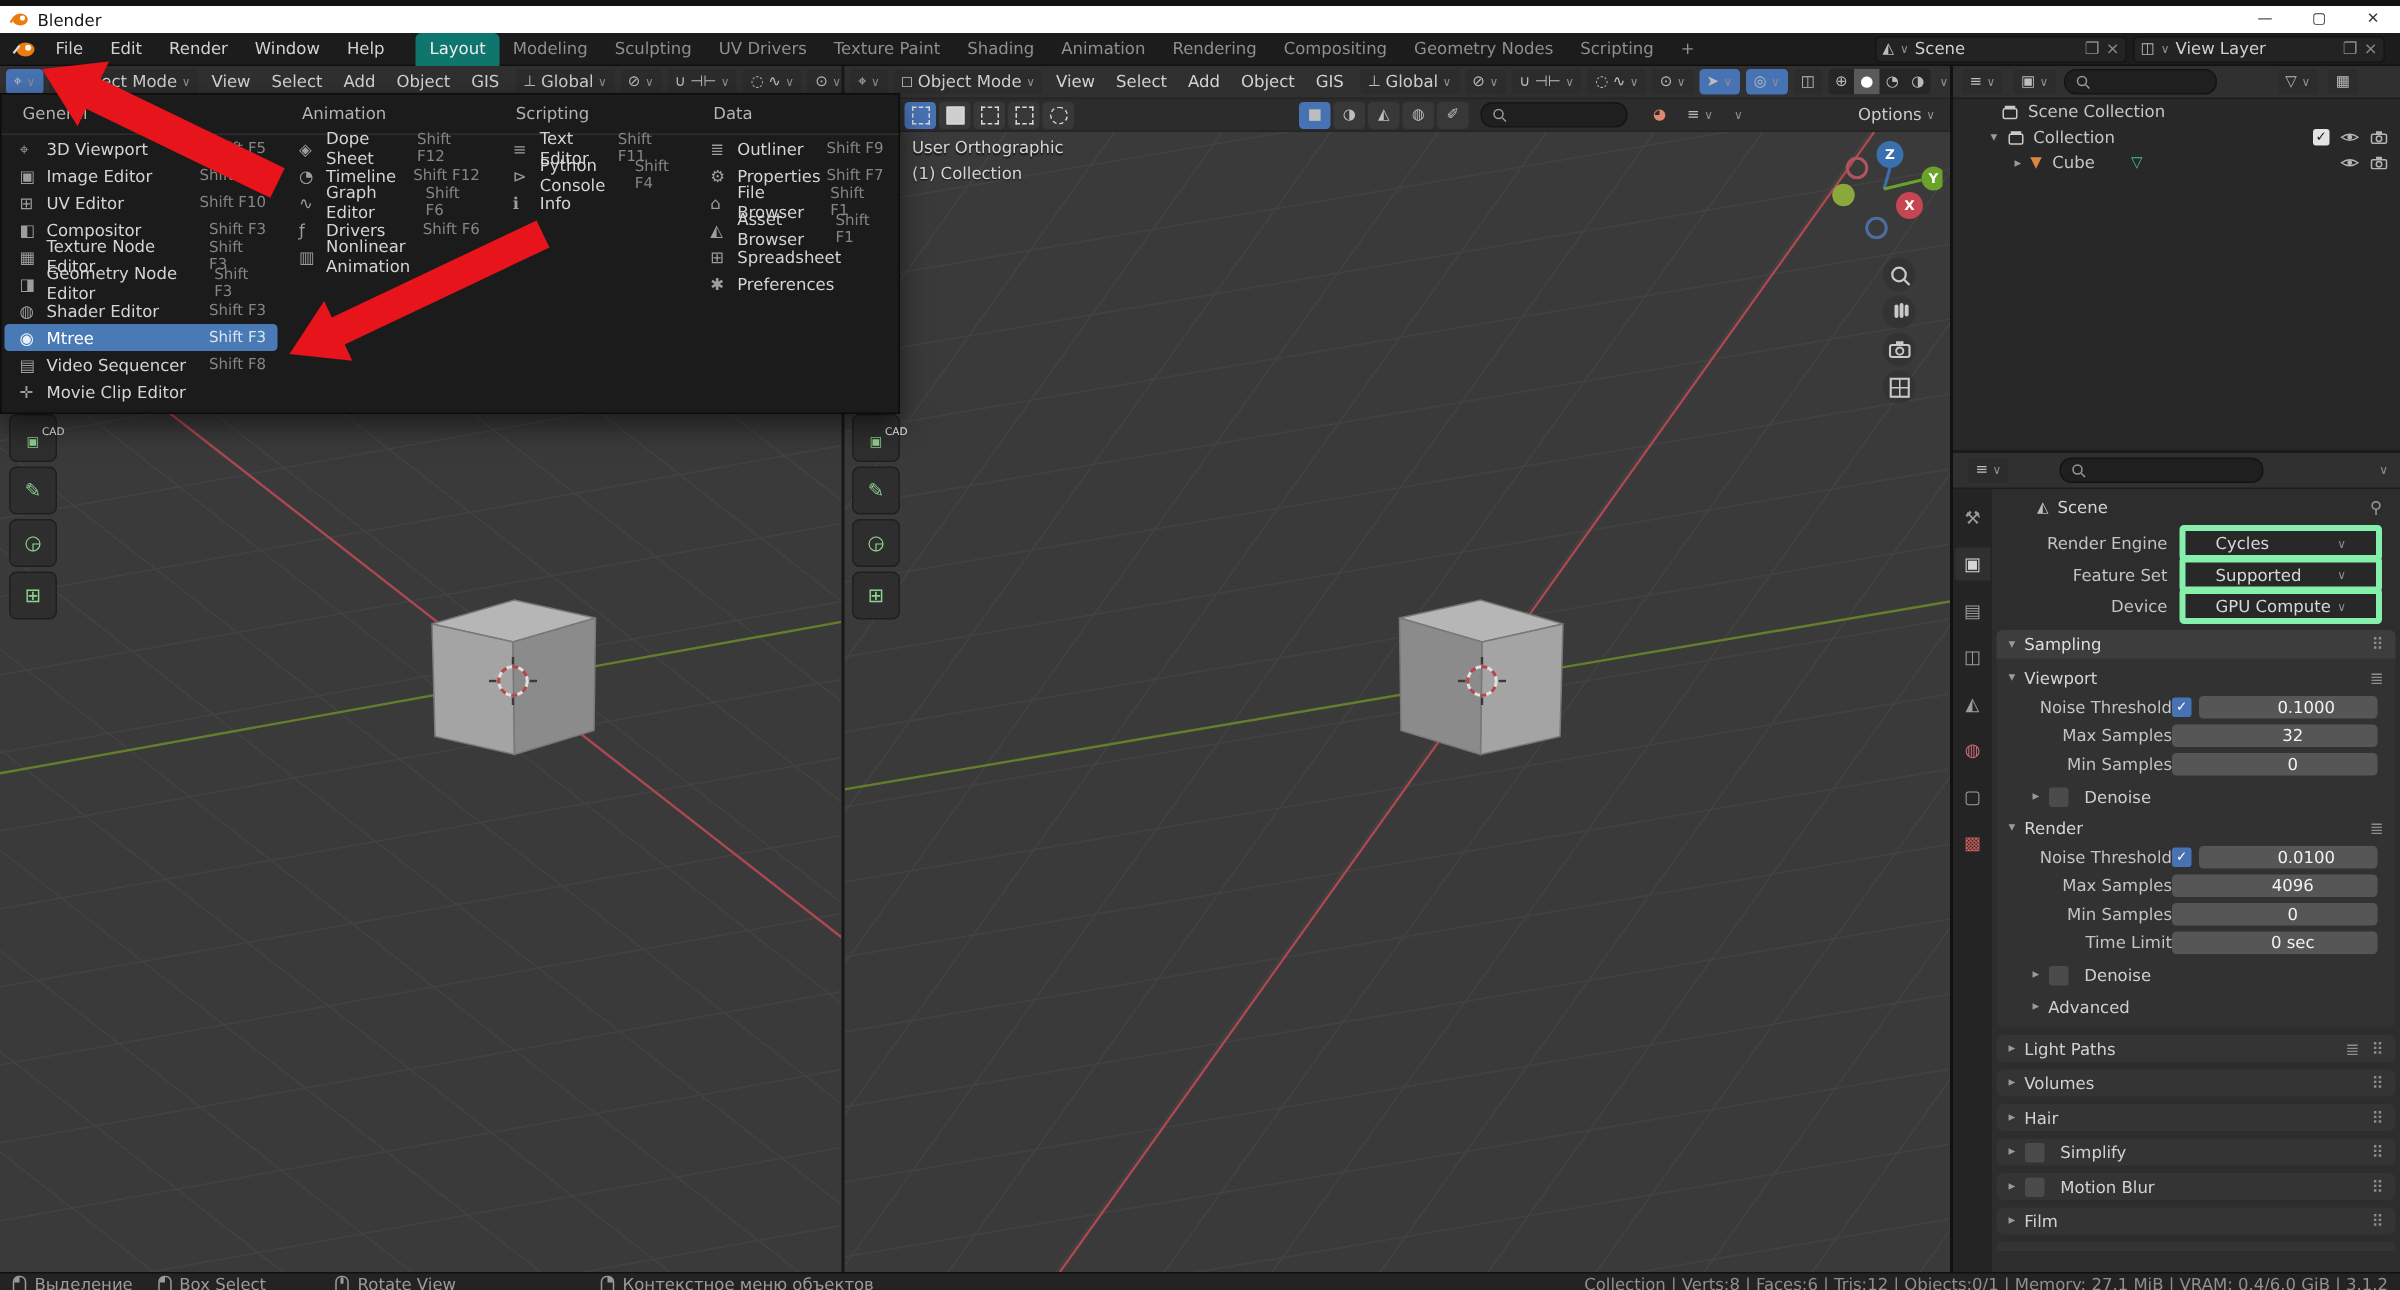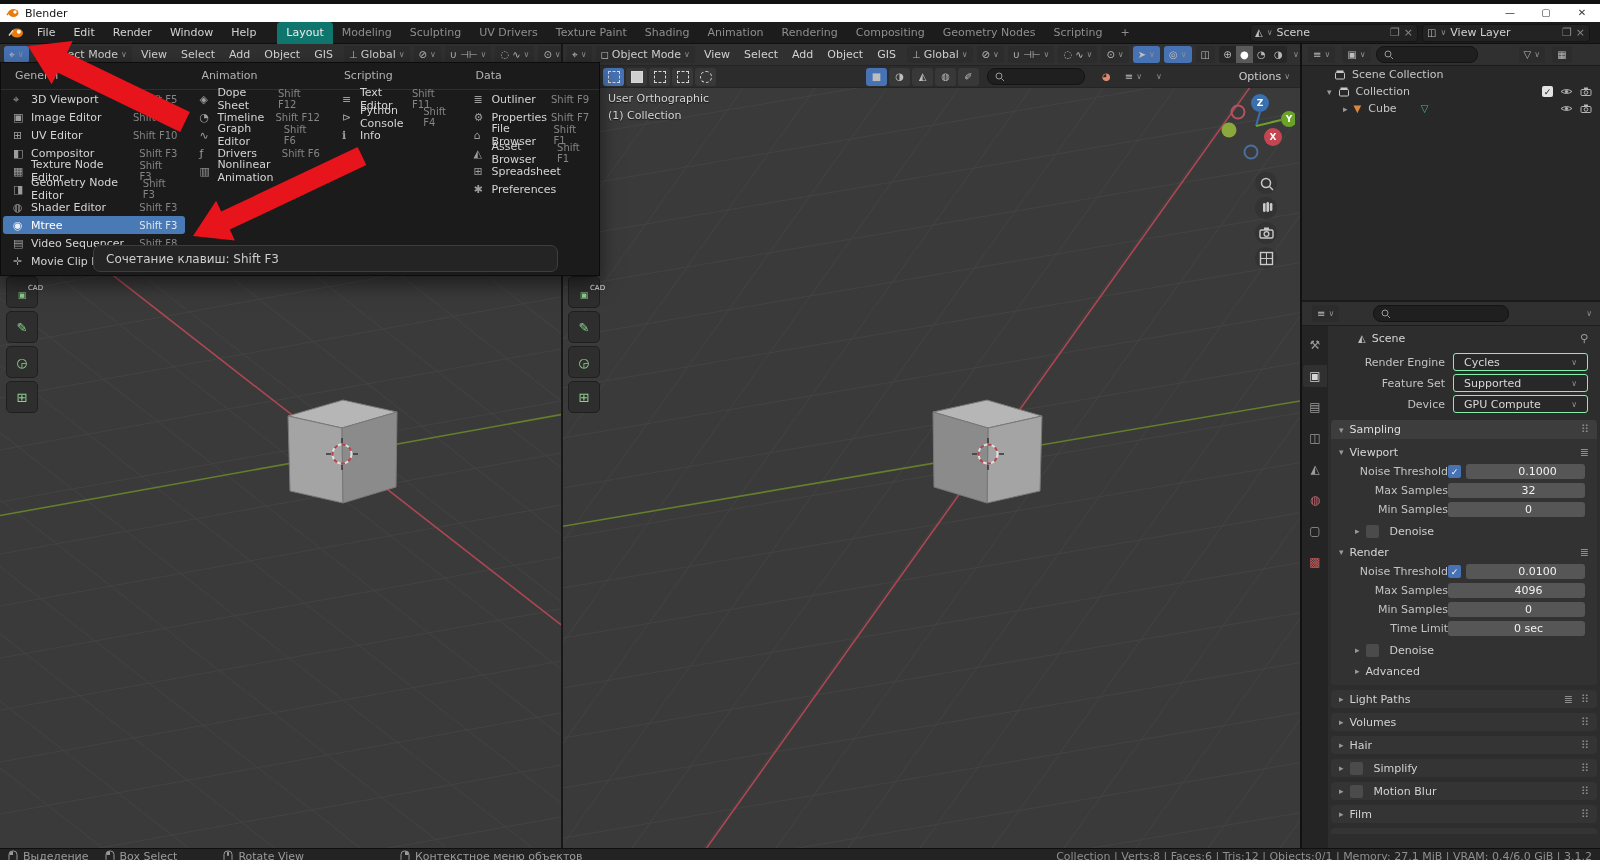--- a/index.html
+++ b/index.html
@@ -84,22 +84,22 @@
                 box-sizing:border-box;display:flex;align-items:center;gap:6px;padding:0 8px;}
   .props-tabs{position:absolute;left:0;top:24px;width:26px;bottom:0;background:#242424;display:flex;
               flex-direction:column;align-items:center;padding-top:8px;gap:9px;}
   .ptab{width:24px;height:22px;display:flex;align-items:center;justify-content:center;color:#9c9c9c;font-size:12px;border-radius:3px 0 0 3px;}
   .ptab.active{background:#303030;color:#d6d6d6;}
   .props-content{position:absolute;left:26px;top:24px;width:272px;bottom:0;background:#2d2d2d;overflow:hidden;}
   .crumb{display:flex;align-items:center;gap:6px;height:24px;padding-left:30px;color:#d6d6d6;}
   .pin{margin-left:auto;padding-right:12px;color:#9a9a9a;}
   .prow{display:flex;align-items:center;height:18px;margin:3px 12px 0 0;}
   .prow .plab{width:117px;text-align:right;padding-right:8px;color:#c3c3c3;flex:0 0 auto;}
-  .dd-field{flex:1 1 auto;background:#282828;border:1px solid #86efac;border-radius:3px;height:16px;
-            display:flex;align-items:center;padding:0 10px;color:#d8d8d8;justify-content:flex-end;}
+  .dd-field{flex:1 1 auto;background:#282828;border:4px solid #86efac;border-radius:3px;height:16px;
+            display:flex;align-items:center;padding:0 20px;color:#d8d8d8;justify-content:flex-end;}
   .dd-field .dd{margin-left:auto;}
   .val-field{flex:1 1 auto;background:#565656;border-radius:3px;height:15px;display:flex;align-items:center;
              justify-content:center;color:#f2f2f2;padding-left:24px;}
   .chk{width:13px;height:13px;border-radius:2px;background:#4772b3;color:#fff;font-size:9px;display:flex;
        align-items:center;justify-content:center;margin-right:5px;flex:0 0 auto;}
   .chk.off{background:#4b4b4b;}
   .panel{background:#323232;border-radius:4px;margin:7px 3px 0 3px;padding-bottom:6px;}
   .panel-hdr{height:19px;display:flex;align-items:center;gap:6px;padding:0 8px;background:#3d3d3d;
              border-radius:4px 4px 0 0;color:#dedede;}
   .sub-hdr{height:18px;display:flex;align-items:center;gap:6px;padding:0 8px;margin-top:4px;color:#d6d6d6;}
@@ -987,21 +987,18 @@
           <span class="el">Spreadsheet</span>
           <span class="es"></span>
         </div>
         <div class="emi" style="margin-top: 0px;">
           <span class="ei">✱</span>
           <span class="el">Preferences</span>
           <span class="es"></span>
         </div>
       </div>
     </div>
-  <div id="menu-tooltip">
-    <span>Сочетание клавиш: Shift F3</span>
-  </div>
 
   <svg id="arrows">
     <polygon points="28,42 72.7,37 67,48.7 189.8,108.1 180.2,127.9 57.4,68.5 51.7,80.2" fill="#e8141b"></polygon>
     <polygon points="193,232 216.1,196.7 221.2,207.6 357.7,143 366.3,161 229.8,225.6 234.9,236.5" fill="#e8141b"></polygon>
   </svg>
 </div>
 
 </body></html>

